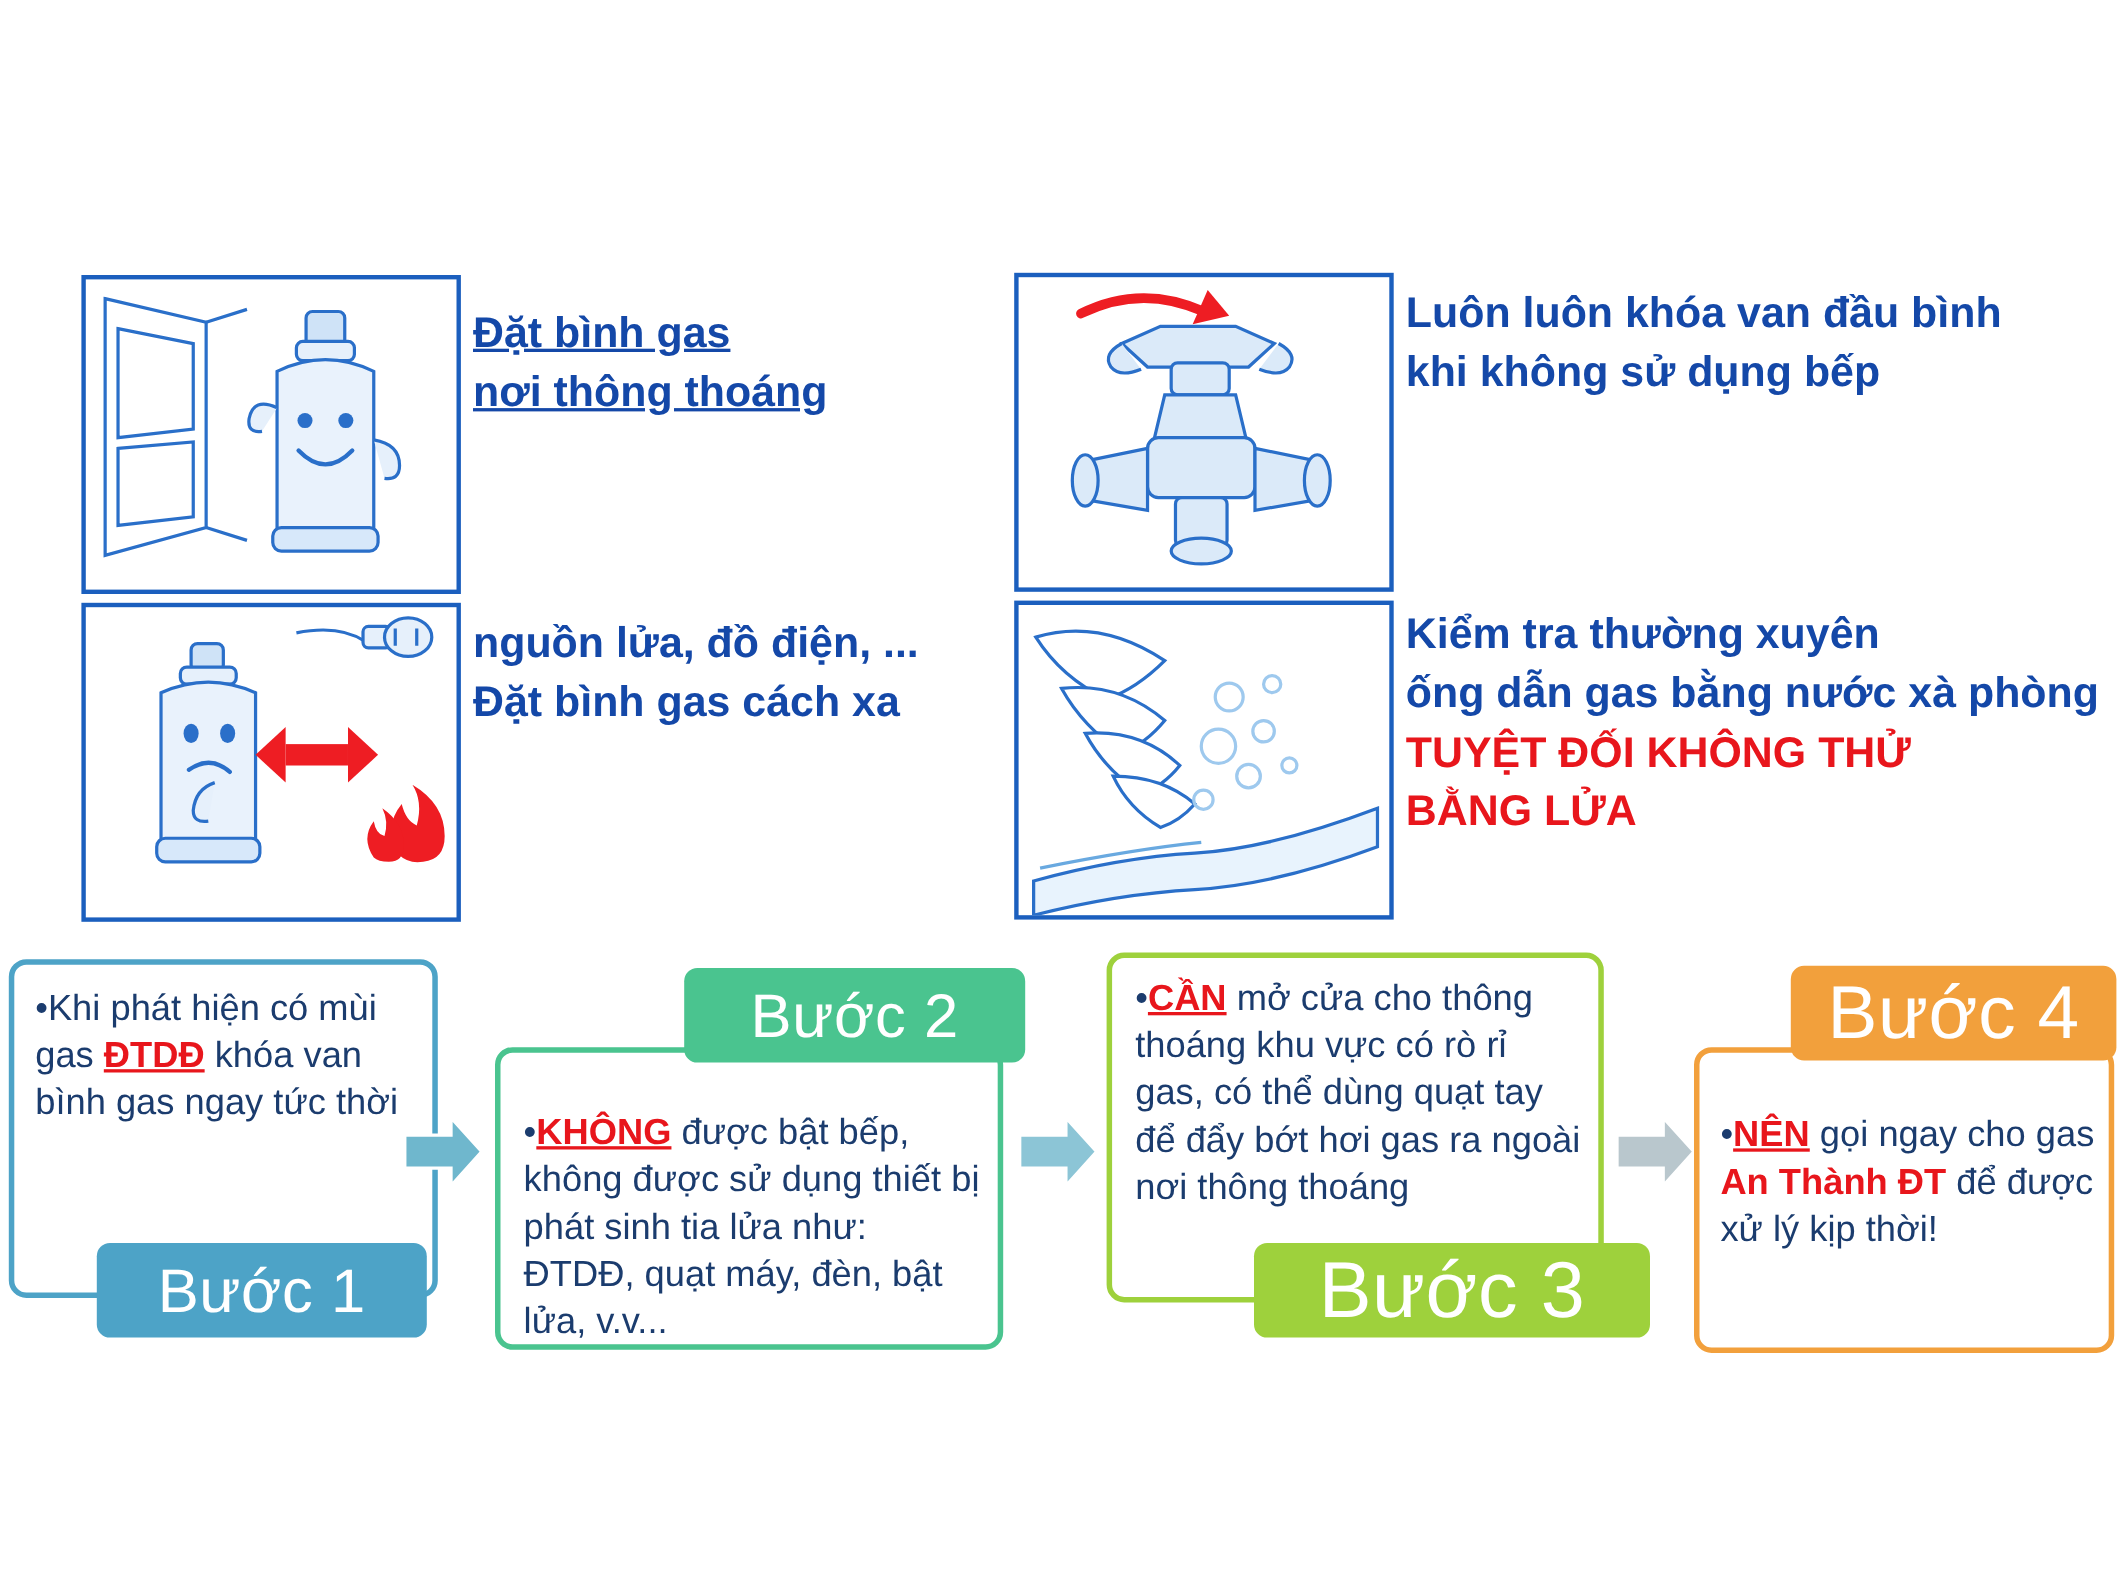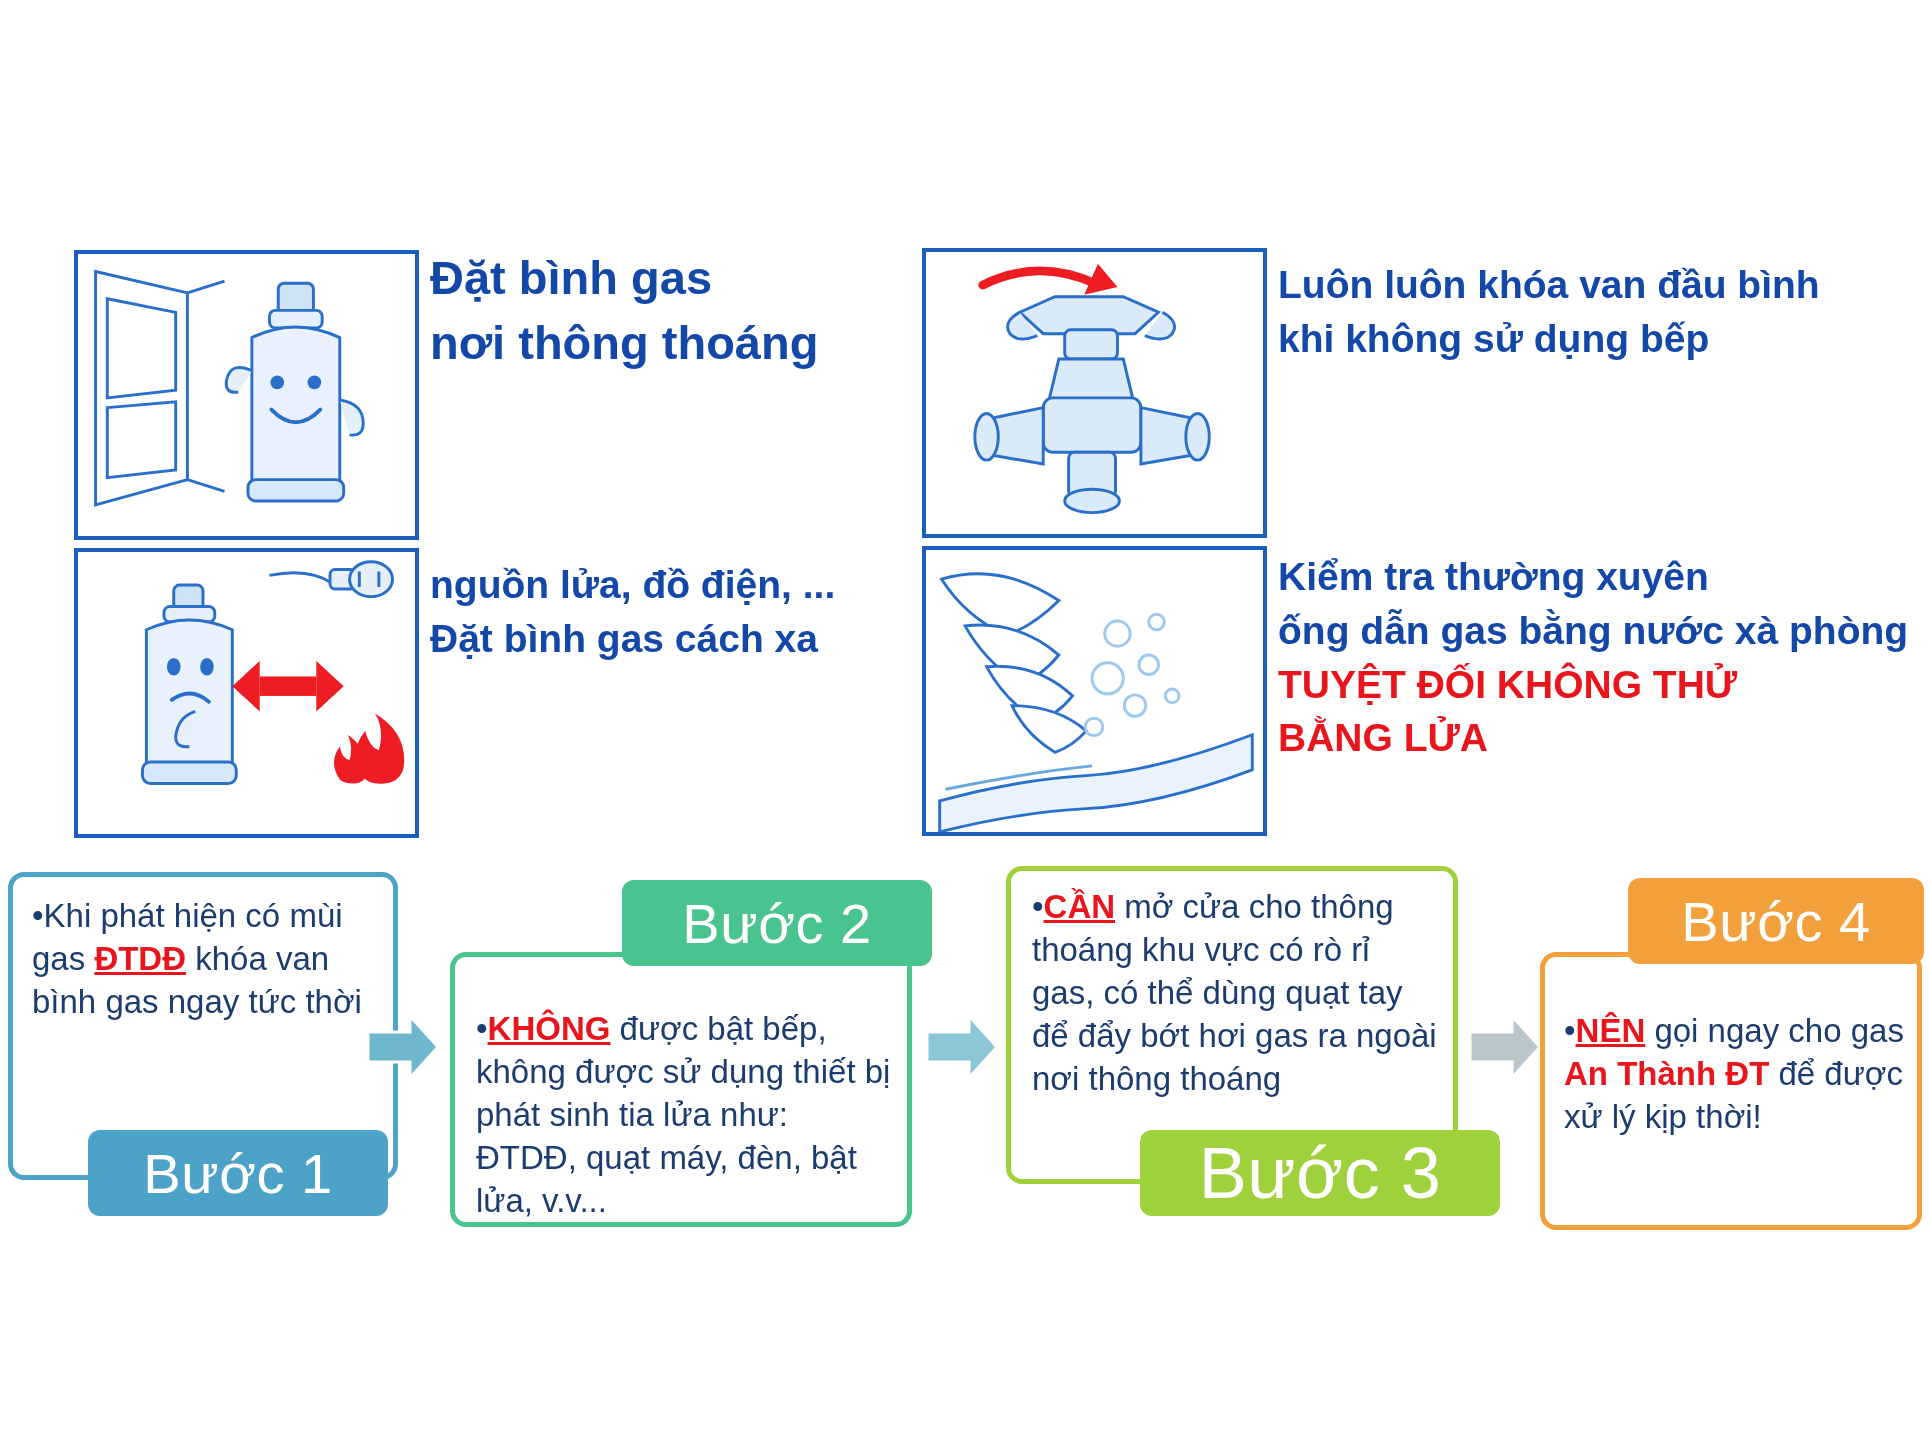--- a/index.html
+++ b/index.html
@@ -95,21 +95,21 @@
       <circle cx="204" cy="132" r="7" fill="#2a6fc9"></circle>
       <circle cx="242" cy="132" r="7" fill="#2a6fc9"></circle>
       <path d="M198 160 q25 26 50 0" stroke="#2a6fc9" stroke-width="4" fill="none" stroke-linecap="round"></path>
 
       <path d="M178 120 q-22 -10 -26 10 q-2 14 12 12" stroke="#2a6fc9" stroke-width="3" fill="#e6f0fb"></path>
       <path d="M268 150 q24 4 24 24 q0 14 -14 12" stroke="#2a6fc9" stroke-width="3" fill="#e6f0fb"></path>
     </g>
   </svg>
 </div>
 
-<div class="tip-text" style="left:430px; top:246px; width:430px; font-size:47px;">
+<div class="tip-text" style="left:430px; top:276px; width:430px; font-size:39px;text-decoration:underline;">
   <div>Đặt bình gas</div>
   <div>nơi thông thoáng</div>
 </div>
 
 <div class="panel" style="left:74px; top:548px; width:345px; height:290px;">
   <svg viewBox="0 0 345 290" preserveAspectRatio="none" aria-hidden="true">
 
     <g stroke="#2a6fc9" stroke-width="3" fill="#e6f0fb">
       <path d="M196 24 q40 -8 64 8" fill="none"></path>
       <rect x="258" y="18" width="26" height="20" rx="5"></rect>
@@ -255,15 +255,15 @@
 <div class="arrow" style="left:1468px; top:1012px;">
   <svg width="74" height="70" viewBox="0 0 74 70">
     <path d="M2 20 L44 20 L44 4 L72 35 L44 66 L44 50 L2 50 Z" fill="#b9c7cd" stroke="#ffffff" stroke-width="3"></path>
   </svg>
 </div>
 
 <div class="step-box" style="left:1540px; top:952px; width:382px; height:278px; border:5px solid #f2a03c;"></div>
 <div class="step-text" style="left:1550px; top:1002px; width:370px; padding:8px 14px; font-size:33px;">
   <span>•<u class="hl-red">NÊN</u> gọi ngay cho gas <span class="hl-red-nou">An Thành ĐT</span> để được xử lý kịp thời!</span>
 </div>
-<div class="step-label" style="left:1628px; top:878px; width:296px; height:86px; background:#f2a03c; font-size:56px;">
+<div class="step-label" style="left:1628px; top:878px; width:296px; height:86px; background:#f2a03c; font-size:68px;">
   <span>Bước 4</span>
 </div>
 
 </body></html>

